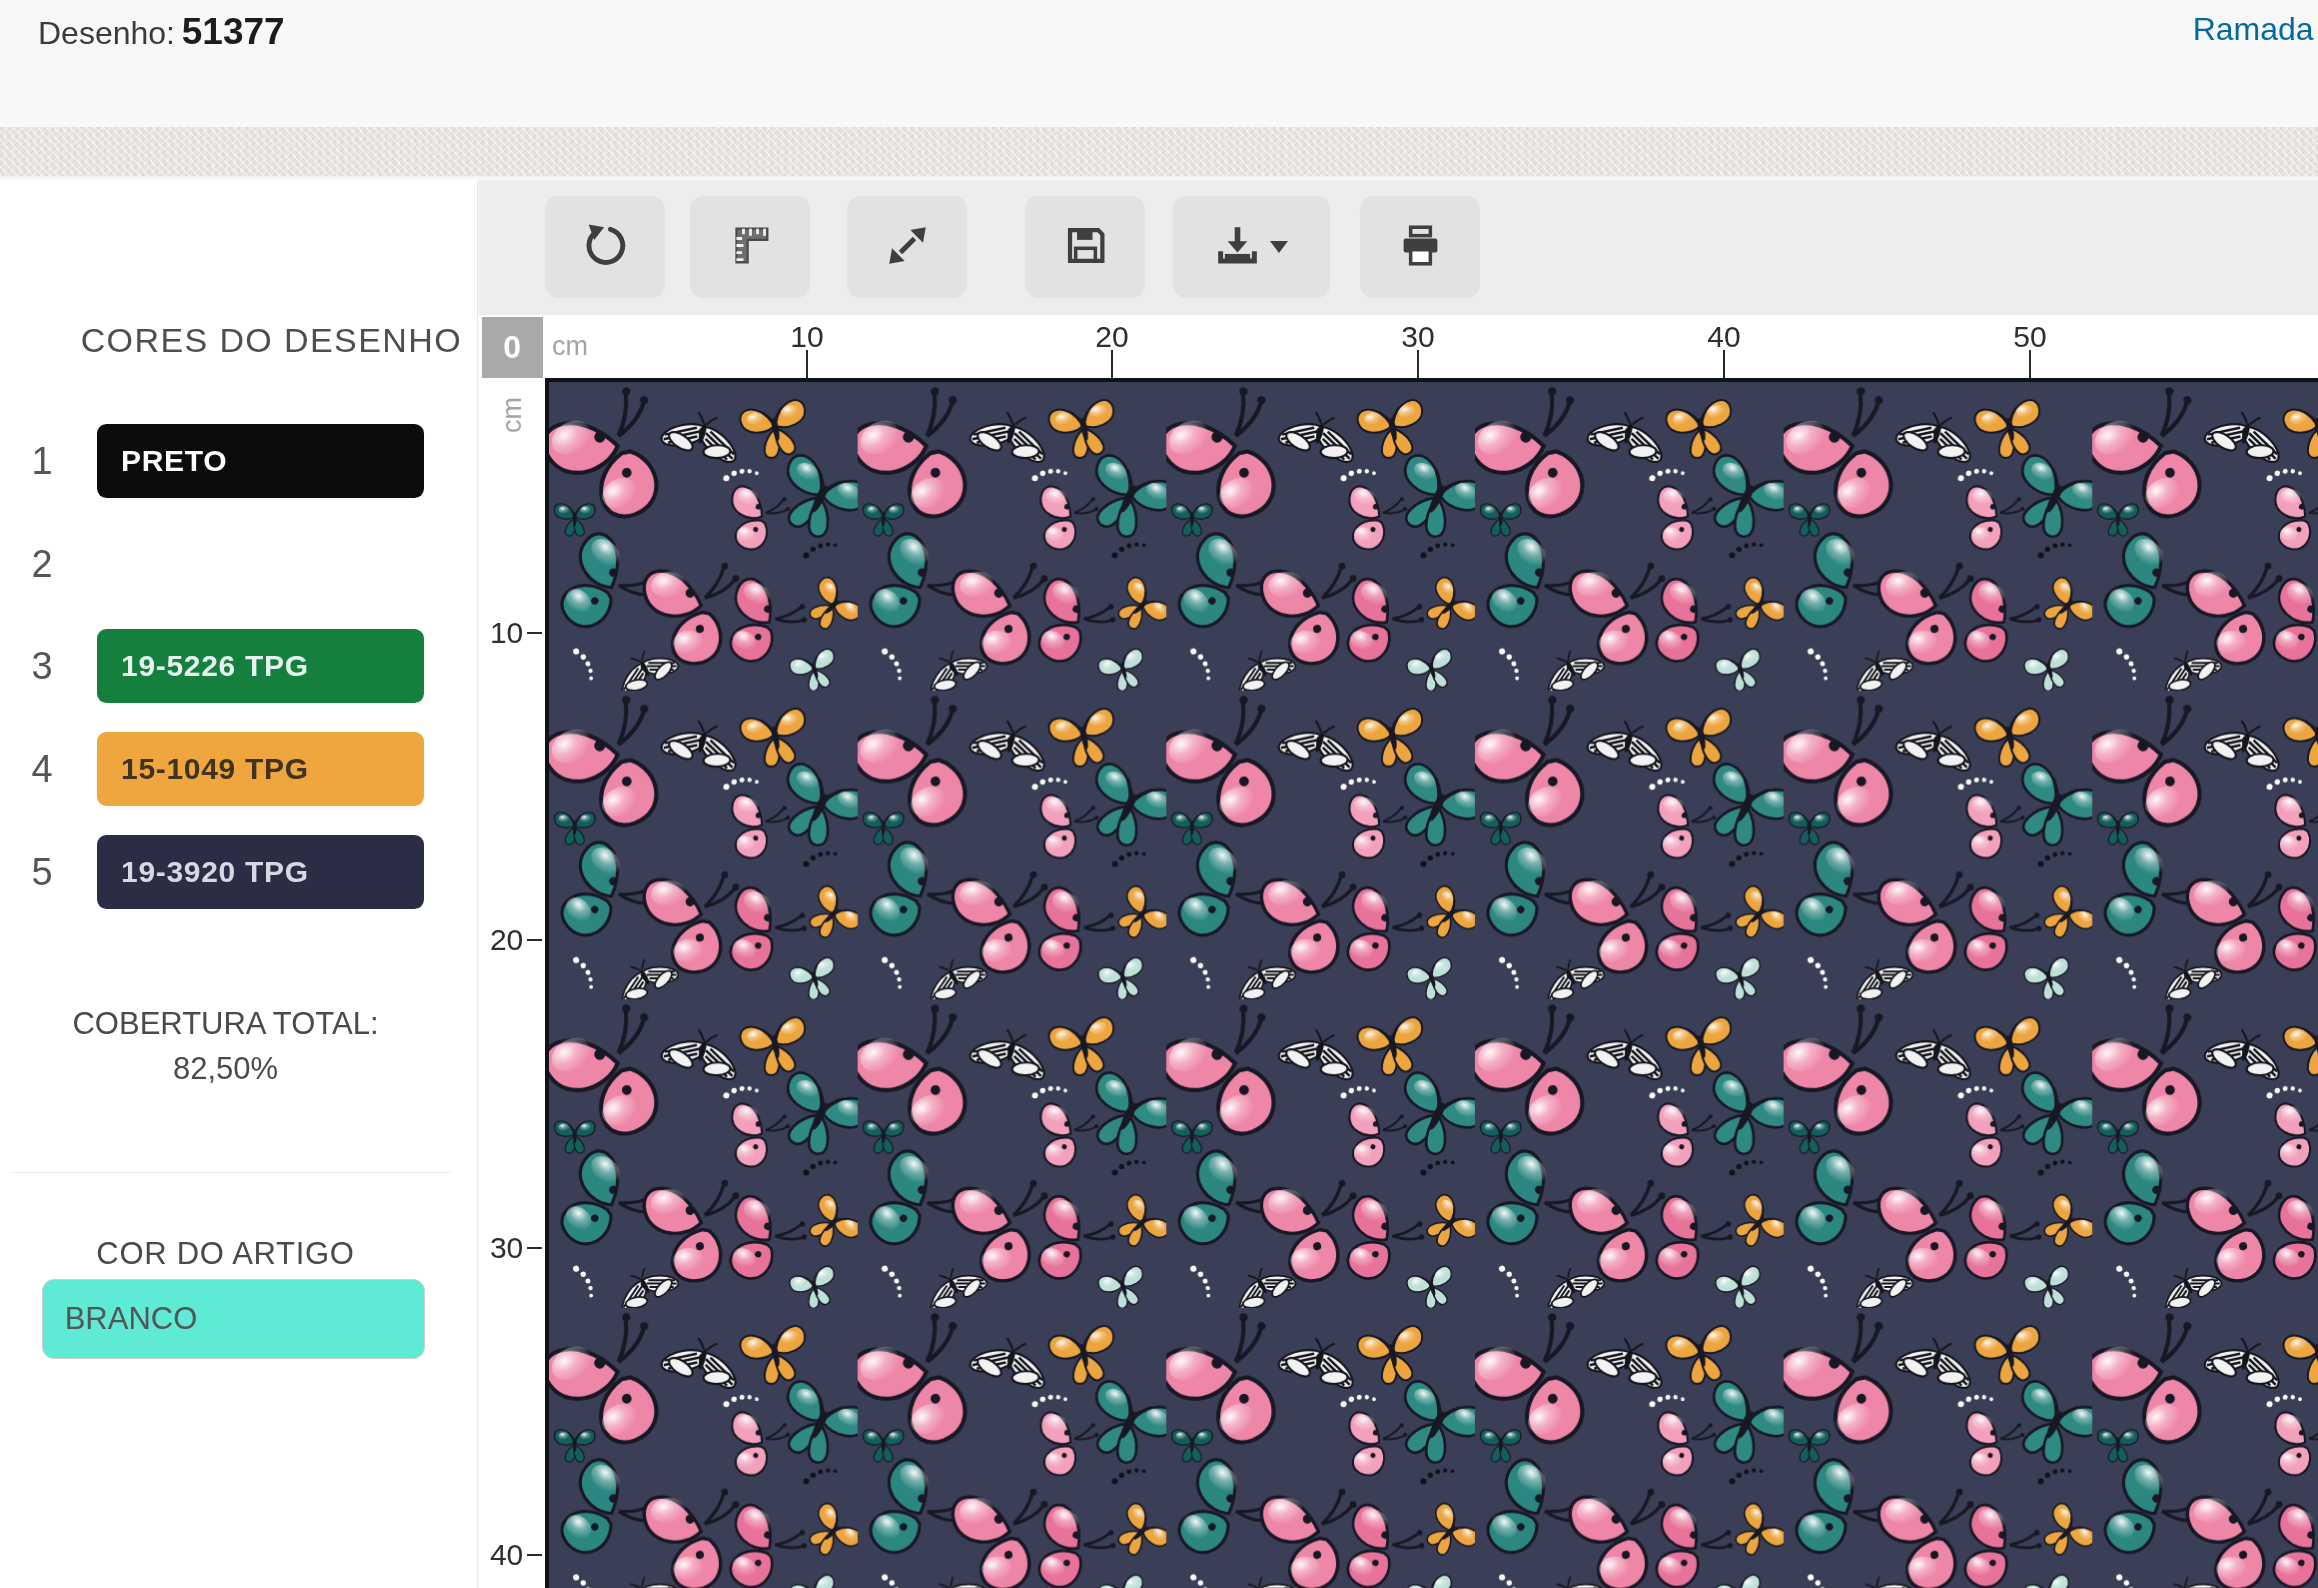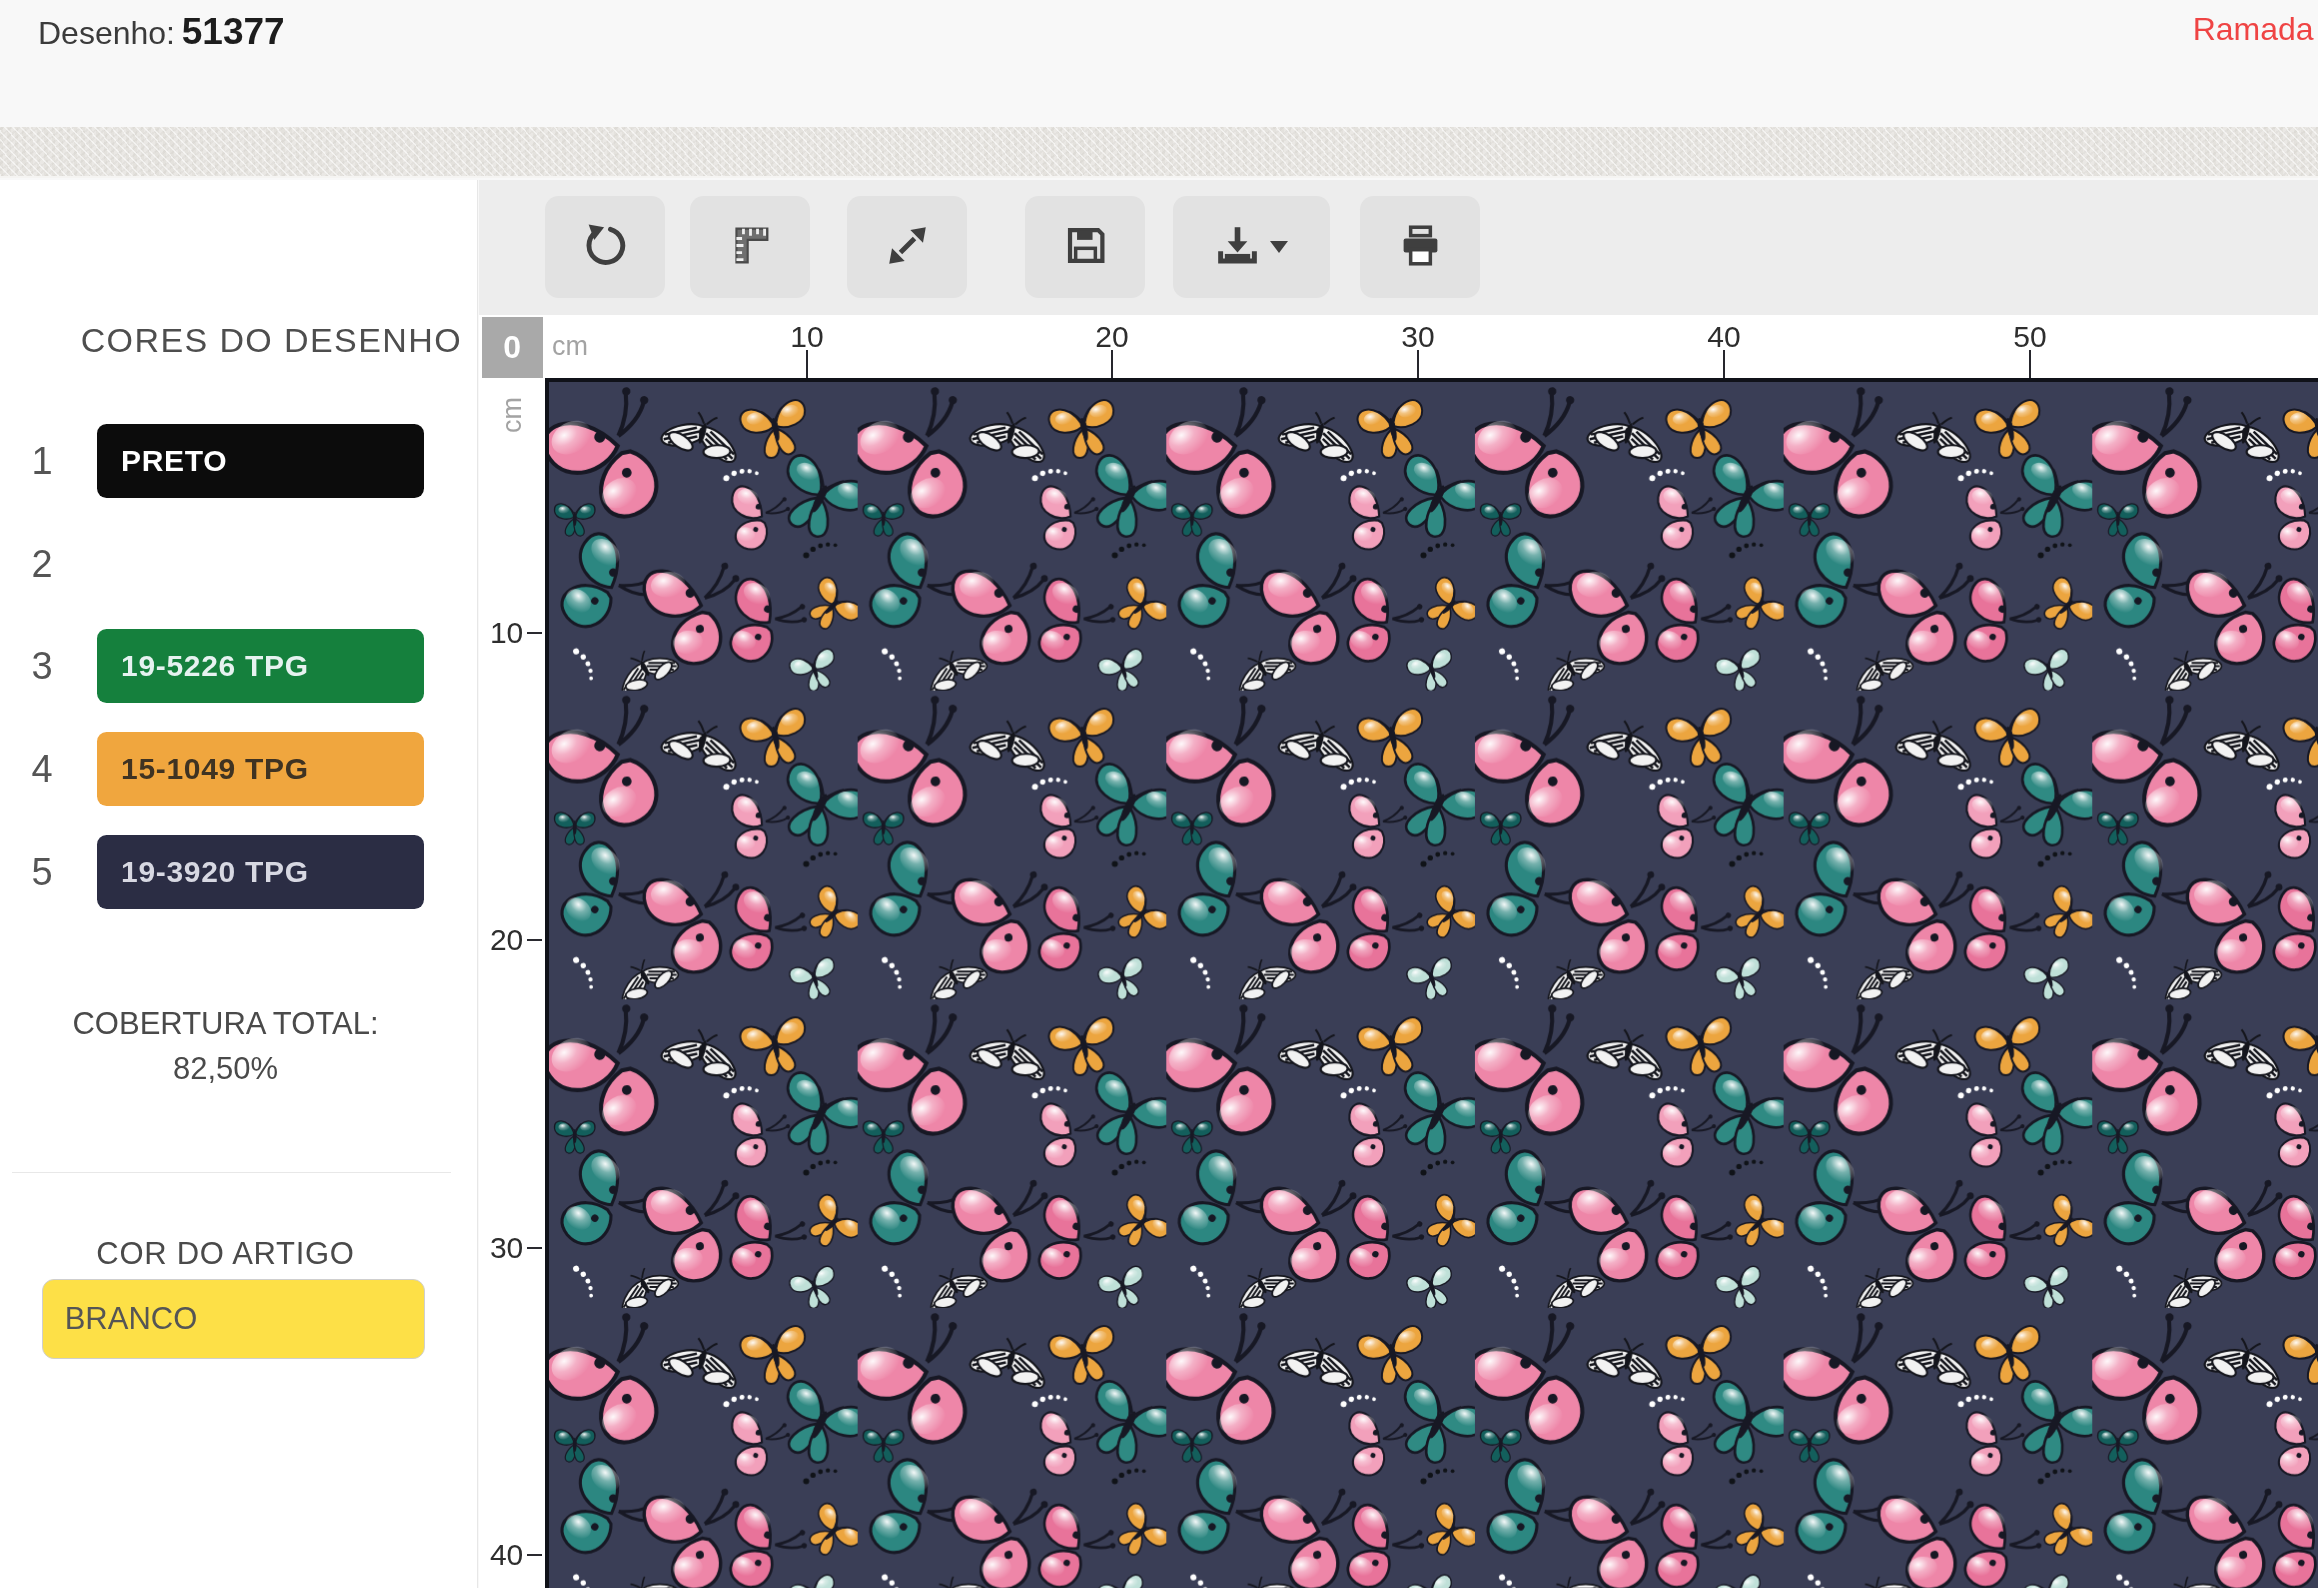--- a/index.html
+++ b/index.html
@@ -4,42 +4,42 @@
 <style>
   * { margin:0; padding:0; box-sizing:border-box; }
   html,body { width:2319px; height:1588px; }
   body { font-family:"Liberation Sans", sans-serif; background:#f8f8f8; overflow:hidden; position:relative; }
 
   
   .header { position:absolute; left:0; top:0; width:2319px; height:127px; background:#f8f8f8; }
   .h-desenho { position:absolute; left:38px; top:10.8px; font-size:32px; color:#3b3b3b; }
   .h-desenho .val { font-size:37px; font-weight:700; color:#1d1d1d; margin-left:6.8px; }
   .h-categorias { position:absolute; left:0; right:0; top:12px; text-align:center; font-size:32px; color:#3b3b3b; }
-  .h-ramada { position:absolute; right:5.4px; top:10.8px; font-size:32px; color:#ef4444; cursor:pointer;margin-left:40px; }
+  .h-ramada { position:absolute; right:5.4px; top:10.8px; font-size:32px; color:#0369a1; cursor:pointer;margin-left:40px; }
 
   
   .texband { position:absolute; left:0; top:127px; width:2319px; height:51px;
     background-color:#e9e7e3;
     background-image:
       repeating-linear-gradient(47deg, rgba(255,255,255,.55) 0 1.4px, rgba(255,255,255,0) 1.4px 6px),
       repeating-linear-gradient(-38deg, rgba(120,115,105,.06) 0 2px, rgba(0,0,0,0) 2px 5.4px),
       repeating-linear-gradient(90deg, rgba(170,165,155,.08) 0 3.4px, rgba(255,255,255,.06) 3.4px 7.4px);
     border-bottom:2px solid #f5f4f2; }
 
   
   .sidebar { position:absolute; left:0; top:180px; width:478px; bottom:0; background:#ffffff; border-right:1.4px solid #e7e7e7; }
   .sb-title { position:absolute; left:15px; top:141px; width:447px; font-size:34px; color:#4e4e4e; letter-spacing:1.4px;text-align:right; }
   .sb-row { position:absolute; left:0; width:478px; height:74px; }
   .sb-num { position:absolute; left:17.6px; width:49px; height:74px; line-height:74px; text-align:center; font-size:38px; color:#555; }
   .sb-swatch { position:absolute; left:97px; width:327px; height:74px; border-radius:9.5px;
     display:flex; align-items:center; padding-left:24px; font-size:30px; font-weight:700; letter-spacing:0.7px; cursor:pointer; }
   .sb-coverage { position:absolute; left:0; top:822px; width:451px; text-align:center; font-size:31px; color:#4a4a4a; line-height:1.45; }
   .sb-divider { position:absolute; left:12px; top:992px; width:439px; border-top:1.4px solid #e8e8e8; }
   .sb-artigo-label { position:absolute; left:0; top:1056px; width:451px; text-align:center; font-size:31px; color:#4a4a4a; letter-spacing:0.7px; }
-  .sb-artigo-input { position:absolute; left:42px; top:1099px; width:383px; height:80px; background:#fde047;
+  .sb-artigo-input { position:absolute; left:42px; top:1099px; width:383px; height:80px; background:#5eead4;
     border:1.4px solid #cfcfcf; border-radius:12px; font-family:"Liberation Sans",sans-serif;
     font-size:31px; color:#555; padding-left:21.7px; outline:none; }
 
   
   .main { position:absolute; left:479px; top:180px; right:0; bottom:0; background:#ededed; overflow:hidden; }
 
   
   .tb-btn { position:absolute; top:16px; height:102px; width:120px; background:#e2e2e2; border:none; border-radius:13.5px;
     display:flex; align-items:center; justify-content:center; cursor:pointer; }
   .tb-btn svg { width:45px; height:45px; }

